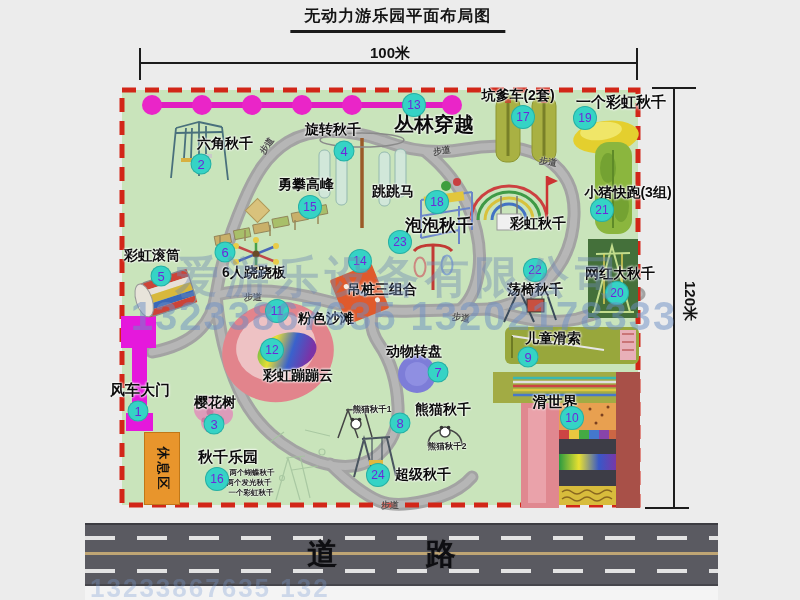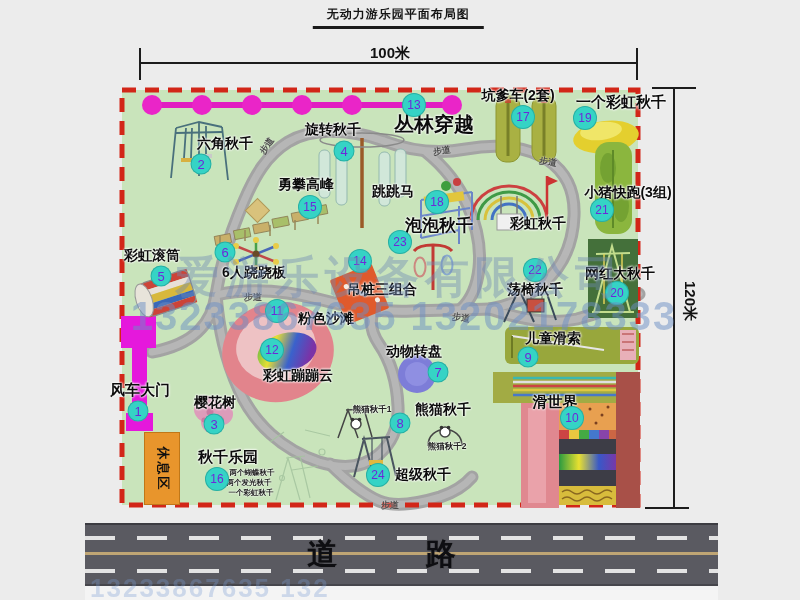--- a/index.html
+++ b/index.html
@@ -1,18 +1,18 @@
 <!DOCTYPE html>
 <html><head>
 <meta charset="utf-8">
 <style>
   html,body{margin:0;padding:0;}
   body{font-family:"Liberation Sans","DejaVu Sans",sans-serif;}
   .stage{position:relative;width:800px;height:600px;background:#ececec;overflow:hidden;}
-  .title{position:absolute;left:50%;top:6px;transform:translateX(-51%);font-size:12px;font-weight:bold;color:#141414;letter-spacing:1px;border-bottom:3px solid #1a1a1a;padding:0 14px 3px 14px;white-space:nowrap;z-index:5;}
+  .title{position:absolute;left:50%;top:6px;transform:translateX(-51%);font-size:16px;font-weight:bold;color:#141414;letter-spacing:1px;border-bottom:3px solid #1a1a1a;padding:0 14px 3px 14px;white-space:nowrap;z-index:5;}
   
   .dim{position:absolute;background:#1c1c1c;z-index:4;}
   .dim-label{position:absolute;font-size:15px;font-weight:bold;color:#111;z-index:5;white-space:nowrap;}
   
   .map-svg{position:absolute;left:0;top:0;z-index:1;}
   
   .lbl{position:absolute;transform:translate(-50%,-50%);font-weight:bold;color:#0c0c0c;white-space:nowrap;z-index:12;text-shadow:0 0 2px #fff,0 0 2px #fff,0 0 3px rgba(255,255,255,.9);}
   .note{position:absolute;transform:translate(-50%,-50%);font-weight:bold;color:#222;white-space:nowrap;z-index:12;text-shadow:0 0 2px #fff,0 0 2px #fff;}
   .pathlbl{position:absolute;font-size:9px;font-weight:bold;color:#4b4b4b;white-space:nowrap;z-index:11;text-shadow:0 0 2px #d9d9d9;}
   .badge{position:absolute;transform:translate(-50%,-50%);background:#35d3c5;color:#6d28d9;font-weight:normal;border-radius:50%;display:flex;align-items:center;justify-content:center;z-index:13;box-shadow:inset 0 0 0 1px rgba(15,110,100,.35);}

